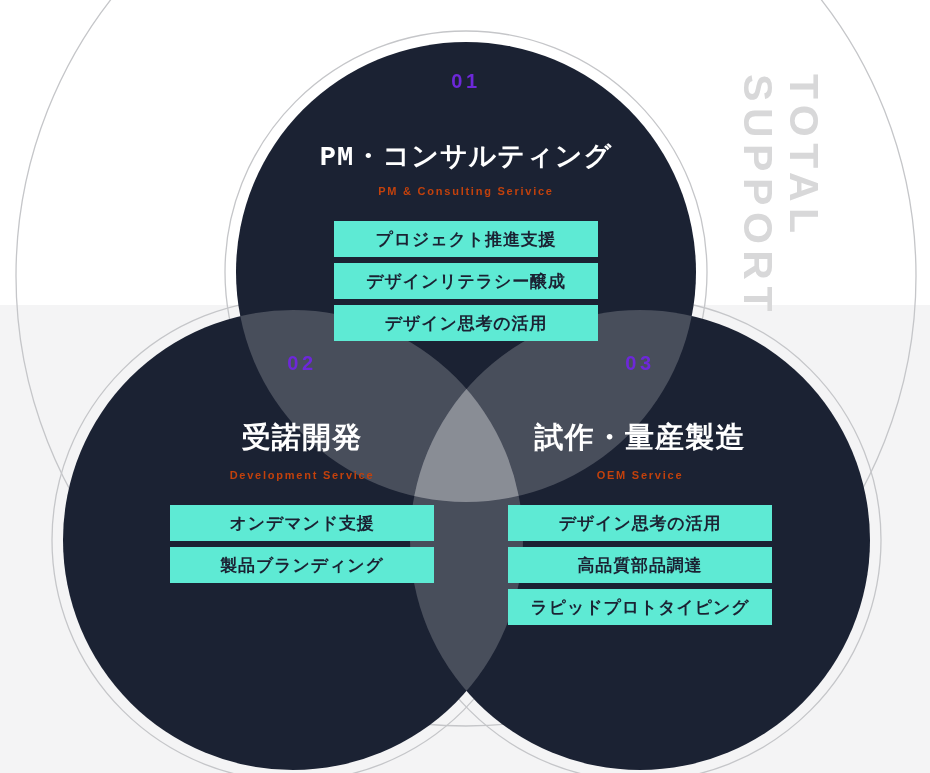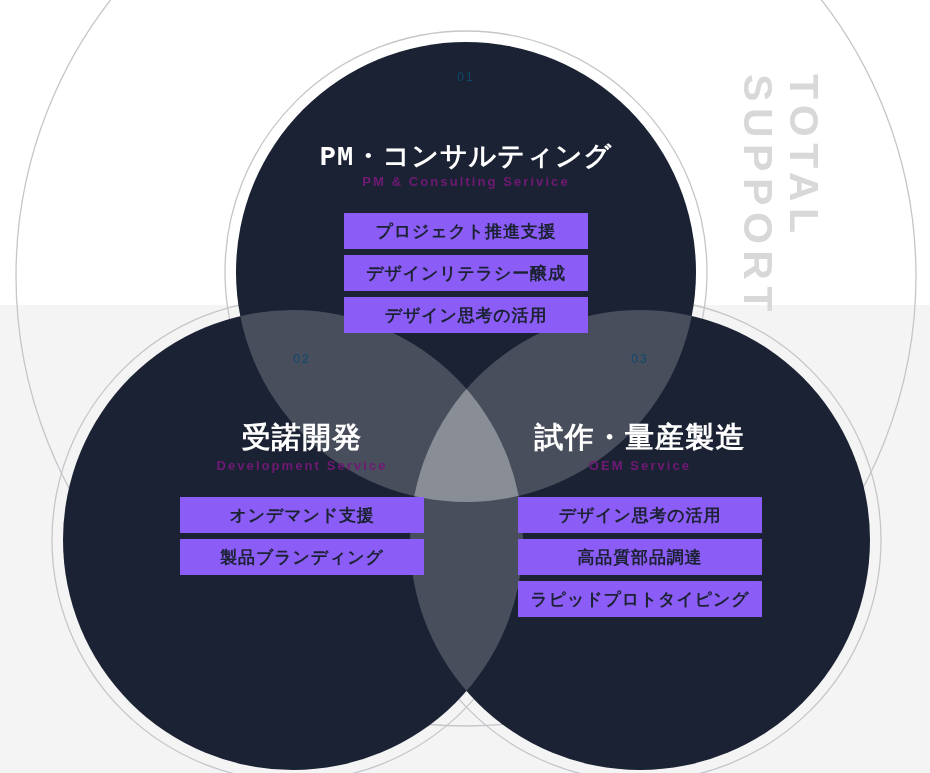--- a/index.html
+++ b/index.html
@@ -36,51 +36,52 @@
     width: 320px;
     display: flex;
     flex-direction: column;
     align-items: center;
     text-align: center;
   }
   .c-top  { left: 306px; top: 70px; }
   .c-left { left: 142px; top: 352px; }
   .c-right{ left: 480px; top: 352px; }
   .num {
-    font-size: 12px;
-    font-weight: normal;
+    font-size: 20px;
+    font-weight: bold;
     letter-spacing: 0.18em;
-    color: #0c4a6e;
+    color: #6d28d9;
     height: 24px;
   }
   .title {
     color: #ffffff;
     font-weight: bold;
     letter-spacing: 0.04em;
     white-space: nowrap;
   }
   .c-top .title  { margin-top: 44px; font-size: 27px; font-family: Liberation Mono, monospace; }
   .c-left .title, .c-right .title { margin-top: 42px; font-size: 29px; }
   .subtitle {
-    font-size: 13px;
+    margin-top: 11px;
+    font-size: 11px;
     font-weight: bold;
     letter-spacing: 0.16em;
-    color: #701a75;
+    color: #c2410c;
     white-space: nowrap;
   }
   .boxes {
     margin-top: 24px;
     display: flex;
     flex-direction: column;
     gap: 6px;
   }
   .box {
-    width: 244px;
+    width: 264px;
     height: 36px;
-    background: #8b5cf6;
+    background: #5eead4;
     color: #1b2233;
     font-weight: bold;
     font-size: 17px;
     letter-spacing: 0.05em;
     display: flex;
     align-items: center;
     justify-content: center;
     white-space: nowrap;
   }
 </style>

